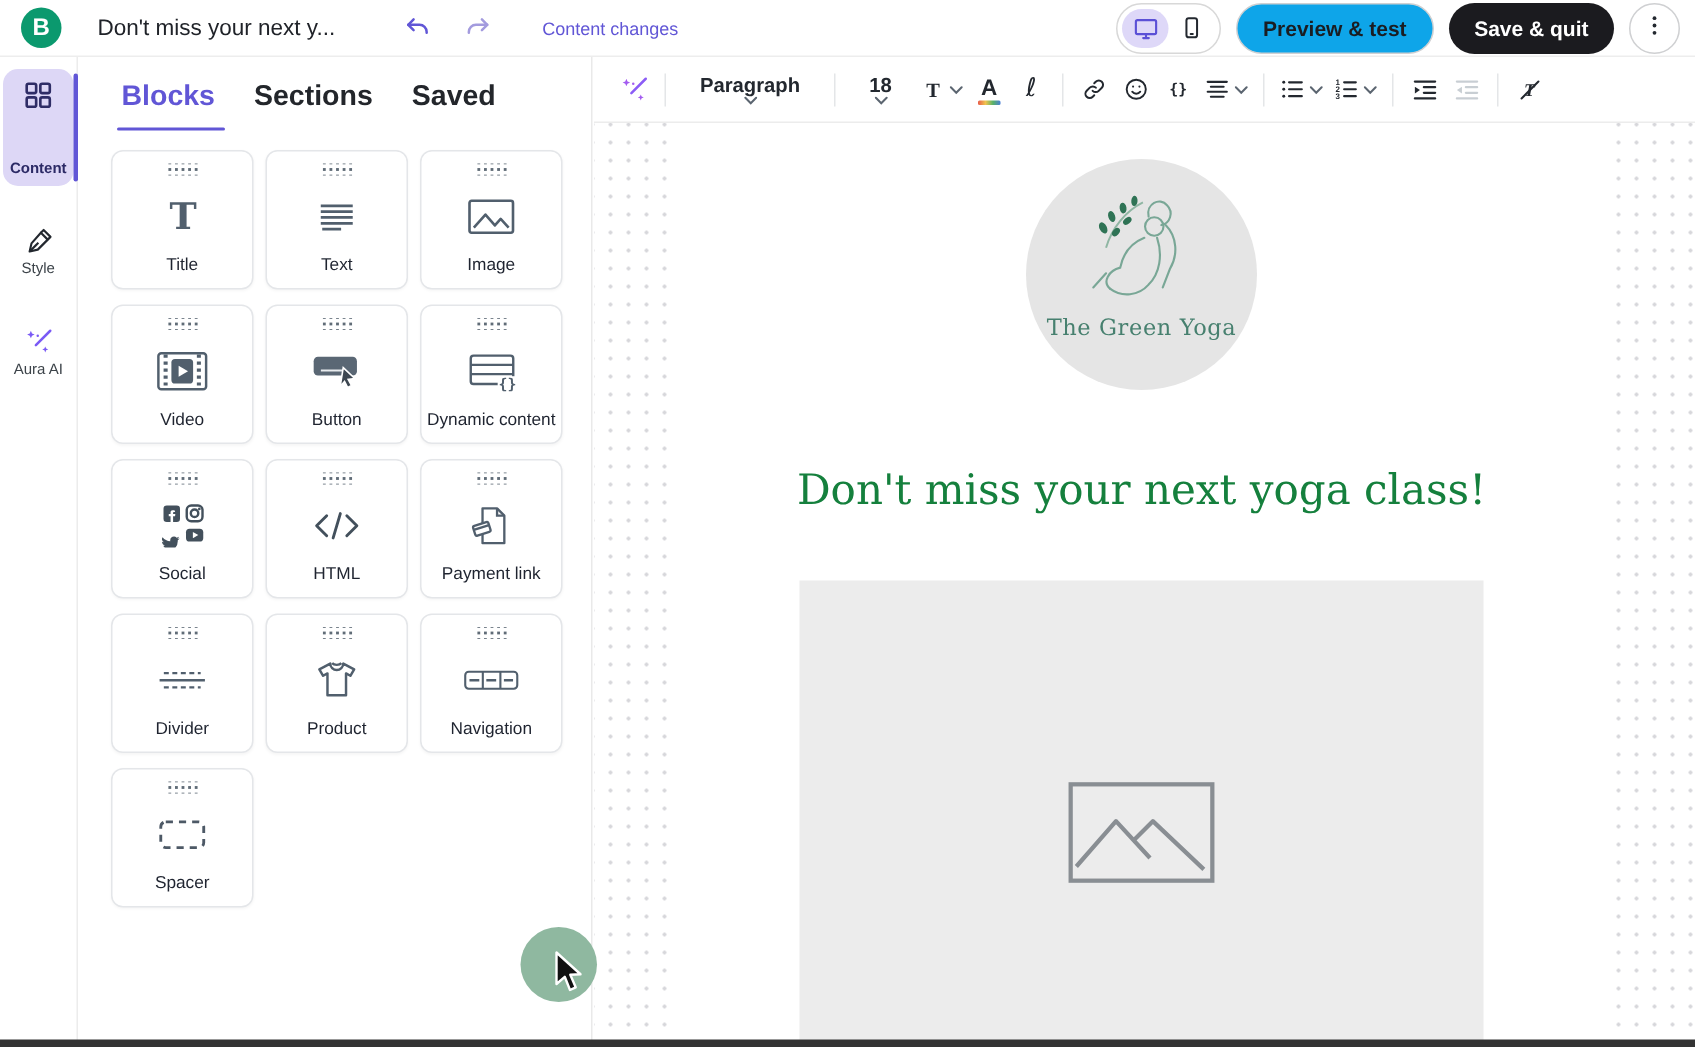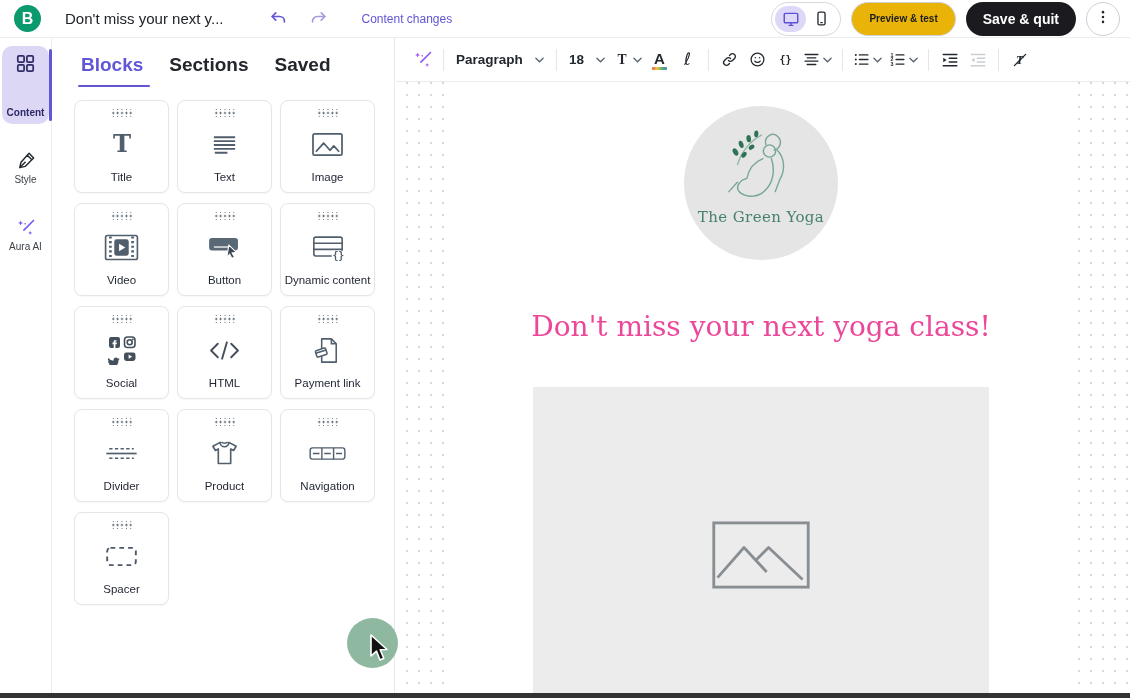--- a/index.html
+++ b/index.html
@@ -17,21 +17,21 @@
     font-weight:800; font-size:16px; display:flex; align-items:center; justify-content:center; margin-left:4px; }
   .tb-title { margin-left:24px; font-size:15px; color:#202329; }
   .tb-tools { display:flex; align-items:center; gap:18px; margin-left:44px; }
   .tb-tool { width:22px; height:22px; display:flex; align-items:center; justify-content:center; border-radius:4px; }
   .tb-status { margin-left:32px; font-size:12px; color:#6156d6; }
   .tb-right { margin-left:auto; display:flex; align-items:center; gap:10px; }
   .device-toggle { display:flex; align-items:center; border:1px solid #d8d8d8; border-radius:17px; padding:3px; background:#fff; }
   .dseg { width:31px; height:26px; border-radius:13px; display:flex; align-items:center; justify-content:center; }
   .dseg.active { background:#ded8f8; }
   .btn-preview { height:34px; padding:0 17px; border:1px solid #cfd0d2; border-radius:18px;
-    font-weight:700; font-size:10px; color:#1a1d22; background:#eab308; }
+    font-weight:700; font-size:14px; color:#1a1d22; background:#0ea5e9; }
   .btn-save { height:34px; padding:0 17px; border-radius:18px; font-weight:700; font-size:14px; color:#fff; background:#1b1b1f; }
   .btn-kebab { width:34px; height:34px; border:1px solid #cfd0d2; border-radius:50%; background:#fff;
     display:flex; align-items:center; justify-content:center; }
 
   
   .rail { position:absolute; top:38px; bottom:0; left:0; width:52px; background:#fff;
     border-right:1px solid #ececec; z-index:20; padding-top:8px; }
   .rail-item { width:47px; margin:0 auto; padding:7px 0 6px; border-radius:10px; display:flex;
     flex-direction:column; align-items:center; gap:3px; font-size:10px; color:#3c4349; position:relative; cursor:pointer; }
   .rail-item + .rail-item { margin-top:20px; }
@@ -56,40 +56,40 @@
   .iconwrap { flex:1; display:flex; align-items:center; justify-content:center; }
   .blabel { font-size:11.5px; color:#1f2430; margin-bottom:9px; white-space:nowrap; }
 
   
   .canvas { position:absolute; left:396px; top:38px; right:0; bottom:0; }
   .toolbar { height:44px; background:#fff; border-bottom:1px solid #ececec; display:flex;
     align-items:center; padding:0 8px 0 14px; gap:3px; }
   .tbtn { height:30px; min-width:25px; display:inline-flex; align-items:center; justify-content:center;
     gap:3px; border-radius:6px; padding:0 2px; }
   .tbtn.disabled { opacity:.9; cursor:default; }
-  .tdrop { height:30px; display:inline-flex; align-items:center; justify-content:space-between;
-    border-radius:6px; padding:0 4px; font-size:13.5px; font-weight:600; color:#23282f; }
+  .tdrop { height:30px; display:inline-flex; align-items:center; justify-content:center;
+    border-radius:6px; padding:0 4px; font-size:13.5px; font-weight:600; color:#23282f;flex-direction:column; }
   .tdrop .dlabel { white-space:nowrap; }
   .tdiv { width:1px; height:22px; background:#e4e6e8; margin:0 5px; flex:none; }
   .fcA { font-weight:700; font-size:15px; line-height:1; color:#23282f; position:relative; padding:2px 2px 4px; }
   .fcbar { position:absolute; left:0; right:0; bottom:0; height:3px; border-radius:1px;
     background:linear-gradient(90deg,#e85b4a,#f1c34e,#58b268,#4a7fd4); }
   .scriptl { font-size:17px; line-height:1; color:#23282f; font-family:"DejaVu Sans",sans-serif; }
 
   .canvas-body { position:absolute; top:44px; left:0; right:0; bottom:0; overflow:hidden;
     background-color:#fff;
     background-image:radial-gradient(#d7d7db 1.1px, transparent 1.3px);
     background-size:12px 12px; background-position:5px 7px; }
   .email { position:absolute; left:51px; top:0; bottom:0; width:628px; background:#fff; }
   .logo-circle { width:154px; height:154px; border-radius:50%; background:#e5e5e5; margin:24px auto 0;
     display:flex; flex-direction:column; align-items:center; justify-content:flex-start; padding-top:10px; }
   .logo-name { font-family:"DejaVu Serif", serif; font-size:15px; color:#47806f;
     letter-spacing:.4px; margin-top:-16px; }
   .heading { margin-top:50px; text-align:center; font-family:"DejaVu Serif", serif;
-    font-size:28px; color:#ec4899; cursor:text; }
+    font-size:28px; color:#15803d; cursor:text; }
   .placeholder { width:456px; height:340px; background:#ececec; margin:44px auto 0;
     display:flex; align-items:center; justify-content:center; cursor:pointer; }
 
   
   .click-dot { position:absolute; left:347px; top:618px; width:51px; height:50px; border-radius:50%;
     background:#8fb8a0; z-index:40; }
   .cursor { position:absolute; left:367px; top:633px; z-index:41; }
   .bottom-strip { position:absolute; left:0; right:0; bottom:0; height:5px; background:#333; z-index:100; }
 </style>
 </head>

